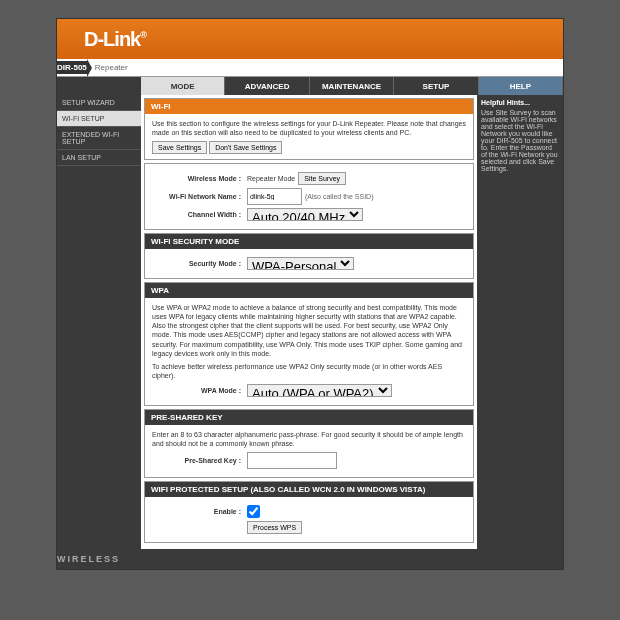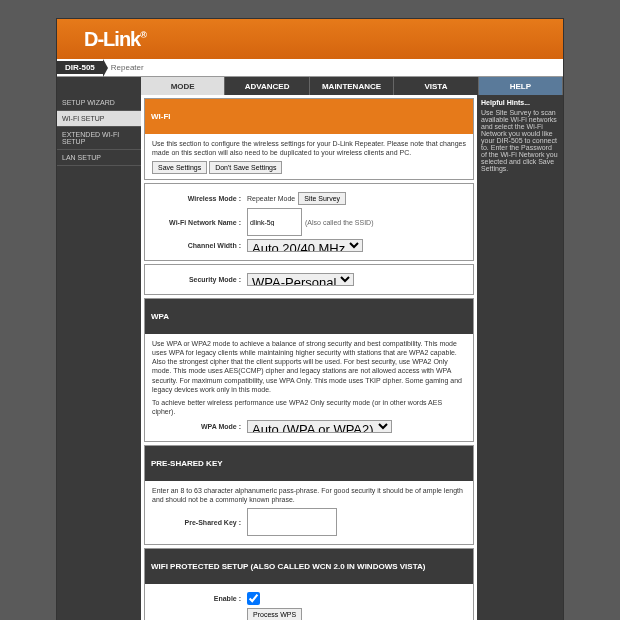--- a/index.html
+++ b/index.html
@@ -2,44 +2,44 @@
 <html><head>
 <meta charset="utf-8">
 <style>
 *{box-sizing:border-box;margin:0;padding:0;font-family:Arial,Helvetica,sans-serif}
 body{background:#5a5a5a;width:620px;height:620px;overflow:hidden}
 .page{background:#fff;width:508px;margin:18px auto 0;border:1px solid #333}
 .header{background:linear-gradient(#e67a1a,#d4640e);height:40px;display:flex;align-items:center;padding:0 27px}
 .logo{color:#fff;font-size:20px;font-weight:bold;letter-spacing:-1px}
 .logo sup{font-size:9px}
 .modelbar{background:#fff;height:18px;border-bottom:1px solid #999;display:flex;align-items:center;font-size:8px}
-.model{background:#333;color:#fff;padding:2px 8px;font-weight:bold}
+.model{background:#333;color:#fff;padding:2px 0;font-weight:bold}
 .modeltail{width:0;height:0;border-top:9px solid transparent;border-bottom:9px solid transparent;border-left:5px solid #333}
 .modelrt{margin-left:3px;color:#666}
 .tabs{display:flex;background:#3a3a3a;height:18px}
 .tabspc{width:84px;background:#3a3a3a}
 .tab{flex:1;background:#3a3a3a;color:#fff;font-size:8px;font-weight:bold;display:flex;align-items:center;justify-content:center;border-right:1px solid #666;cursor:pointer}
 .tab.active{background:#dedede;color:#333}
 .tab.help{background:#5a7a9a}
 .body{display:flex;background:#3a3a3a}
 .sidebar{width:84px;background:#3a3a3a}
 .sbitem{color:#ccc;font-size:7px;padding:4px 5px;border-bottom:1px solid #555;cursor:pointer}
 .sbitem.active{background:#dedede;color:#333}
 .main{flex:1;background:#fff;padding:3px}
 .hints{width:86px;background:#3a3a3a;color:#ccc;font-size:7px;padding:4px}
 .hints h4{font-size:7px;margin-bottom:3px;color:#fff}
 .sect{margin-bottom:3px;border:1px solid #999}
-.secthdr{background:#e67a1a;color:#fff;font-size:8px;font-weight:bold;padding:13px 6px}
+.secthdr{background:#e67a1a;color:#fff;font-size:8px;font-weight:bold;padding:3px 6px}
 .secthdr.dk{background:#3a3a3a}
 .sectbody{padding:5px 7px;font-size:7px;color:#333;line-height:1.3}
 .sectbody p{margin-bottom:4px}
 .row{display:flex;align-items:center;margin:3px 0}
 .lbl{width:95px;text-align:right;font-weight:bold;padding-right:6px}
 .val{display:flex;align-items:center;gap:3px}
-input[type=text]{font-size:7px;padding:1px 2px;border:1px solid #999;height:28px}
+input[type=text]{font-size:7px;padding:1px 2px;border:1px solid #999;height:17px}
 select{font-size:13px;border:1px solid #999;height:13px}
 button{font-size:7px;padding:2px 5px;border:1px solid #999;background:#efefef;cursor:pointer}
 .note{color:#666;font-size:7px}
 .footer{background:#3a3a3a;color:#aaa;font-size:9px;font-weight:bold;letter-spacing:2px;padding:5px 0}
 </style>
 </head>
 <body>
 
 <div class="page">
  <div class="header">
@@ -48,21 +48,21 @@
  <div class="modelbar">
   <span class="model">DIR-505</span>
   <span class="modeltail"></span>
   <span class="modelrt">Repeater</span>
  </div>
  <div class="tabs">
   <div class="tabspc"></div>
   <div class="tab active">MODE</div>
   <div class="tab">ADVANCED</div>
   <div class="tab">MAINTENANCE</div>
-  <div class="tab">VISTA</div>
+  <div class="tab">SETUP</div>
   <div class="tab help">HELP</div>
  </div>
  <div class="body">
   <div class="sidebar">
    <div class="sbitem">SETUP WIZARD</div>
    <div class="sbitem active">WI-FI SETUP</div>
    <div class="sbitem">EXTENDED WI-FI SETUP</div>
    <div class="sbitem">LAN SETUP</div>
   </div>
   <div class="main">
@@ -95,20 +95,21 @@
      <div class="row">
       <div class="lbl">Channel Width :</div>
       <div class="val">
                 <select><option>Auto 20/40 MHz</option></select>
               </div>
      </div>
     </div>
    </div>
 
    <div class="sect">
+    <div class="secthdr dk">WI-FI SECURITY MODE</div>
     <div class="sectbody">
      <div class="row">
       <div class="lbl">Security Mode :</div>
       <div class="val">
                 <select><option>WPA-Personal</option></select>
               </div>
      </div>
     </div>
    </div>
 

